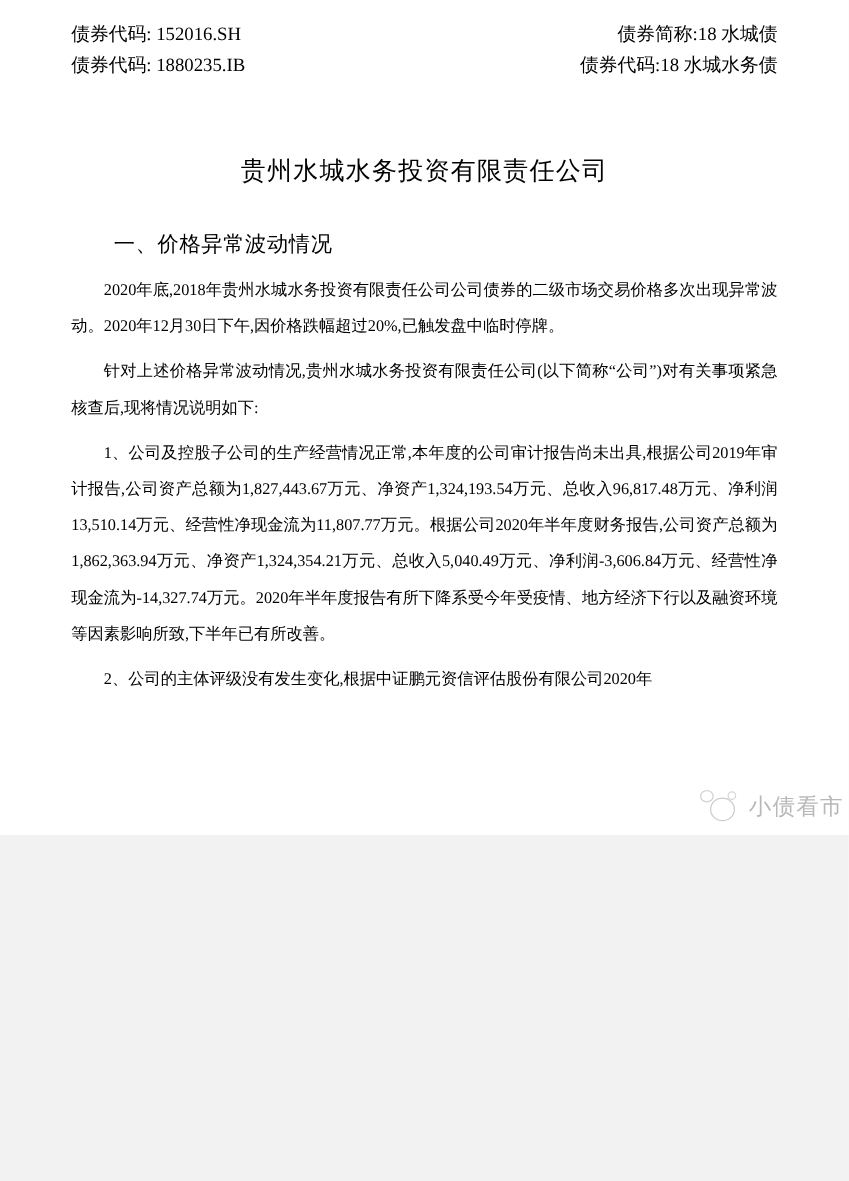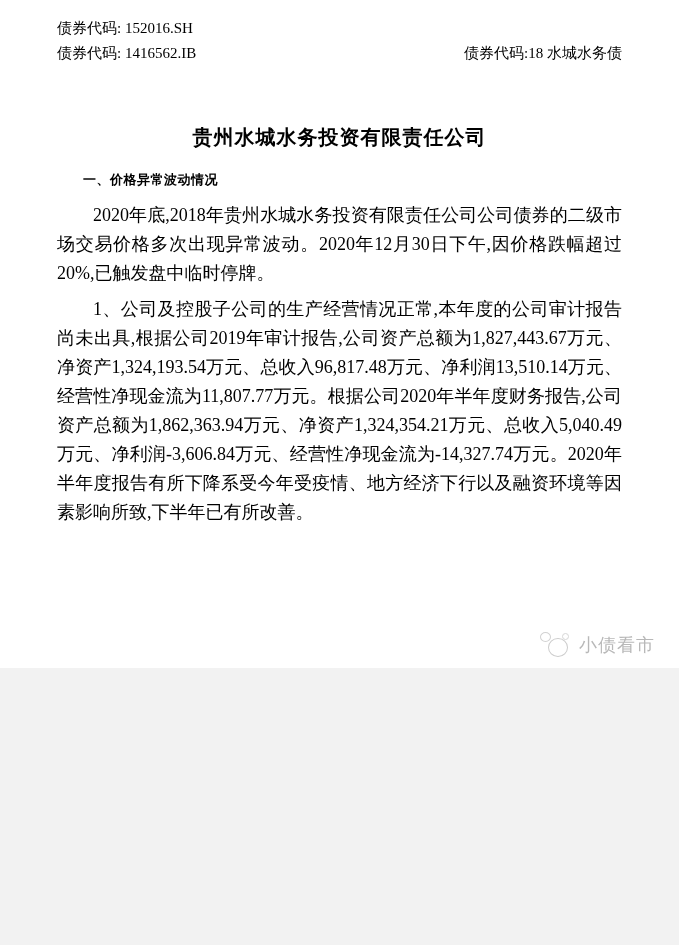--- a/index.html
+++ b/index.html
@@ -20,21 +20,21 @@
 
   
   .hdr { font-size: 15px; line-height: 25px; }
   .hdr-row { display: flex; justify-content: space-between; }
   .hdr-row span { white-space: nowrap; }
 
   
   .title-block {
     margin-top: 50px;
     text-align: center;
-    font-weight: 700;
+    font-weight: 400;
     font-size: 20px;
     line-height: 42px;
     letter-spacing: 1px;
   }
 
   
   .disclaimer-box {
     margin-top: 30px;
     border: 2px solid #000000;
     padding: 3px 10px 6px 10px;
@@ -44,41 +44,41 @@
     margin: 0;
     font-weight: 700;
     font-size: 16px;
     line-height: 33px;
     text-indent: 2em;
     text-align: justify;
     letter-spacing: 0.5px;
   }
 
   .sec-heading {
-    margin: 8px 0 0 0;
-    font-size: 13px;
-    font-weight: 700;
+    margin: 24px 0 0 0;
+    font-size: 17px;
+    font-weight: 400;
     text-indent: 2em;
     line-height: 28px;
     letter-spacing: 0.5px;
   }
   .sec-heading.second { margin-top: 16px; }
 
   p.body {
     margin: 7px 0 0 0;
-    font-size: 18px;
+    font-size: 13px;
     line-height: 29px;
     text-indent: 2em;
     text-align: justify;
   }
 
   
   .watermark {
     position: absolute;
-    right: 24px;
+    right: 4px;
     bottom: 8px;
     display: flex;
     align-items: center;
     gap: 6px;
     color: #b8b8b8;
     font-size: 18px;
     letter-spacing: 1px;
     user-select: none;
   }
   .wm-icon { display: inline-block; width: 34px; height: 30px; position: relative; }
@@ -103,36 +103,39 @@
 </style>
 </head>
 <body>
 
 <div class="page">
   <div class="content">
 
     <div class="hdr">
       <div class="hdr-row">
         <span>债券代码: 152016.SH</span>
+        <span>债券简称:18 水城债</span>
       </div>
       <div class="hdr-row">
-        <span>债券代码: 1416562.IB</span>
+        <span>债券代码: 1880235.IB</span>
         <span>债券代码:18 水城水务债</span>
       </div>
     </div>
 
     <div class="title-block">
       <div>贵州水城水务投资有限责任公司</div>
     </div>
 
 
     <h3 class="sec-heading">一、价格异常波动情况</h3>
     <p class="body">2020年底,2018年贵州水城水务投资有限责任公司公司债券的二级市场交易价格多次出现异常波动。2020年12月30日下午,因价格跌幅超过20%,已触发盘中临时停牌。</p>
 
+    <p class="body">针对上述价格异常波动情况,贵州水城水务投资有限责任公司(以下简称“公司”)对有关事项紧急核查后,现将情况说明如下:</p>
     <p class="body">1、公司及控股子公司的生产经营情况正常,本年度的公司审计报告尚未出具,根据公司2019年审计报告,公司资产总额为1,827,443.67万元、净资产1,324,193.54万元、总收入96,817.48万元、净利润13,510.14万元、经营性净现金流为11,807.77万元。根据公司2020年半年度财务报告,公司资产总额为1,862,363.94万元、净资产1,324,354.21万元、总收入5,040.49万元、净利润-3,606.84万元、经营性净现金流为-14,327.74万元。2020年半年度报告有所下降系受今年受疫情、地方经济下行以及融资环境等因素影响所致,下半年已有所改善。</p>
+    <p class="body">2、公司的主体评级没有发生变化,根据中证鹏元资信评估股份有限公司2020年</p>
 
   </div>
 
   <div class="watermark">
     <span class="wm-icon">
       <span class="c2"></span>
         <span class="c1"></span>
         <span class="c3"></span>
     </span>
     <span>小债看市</span>

